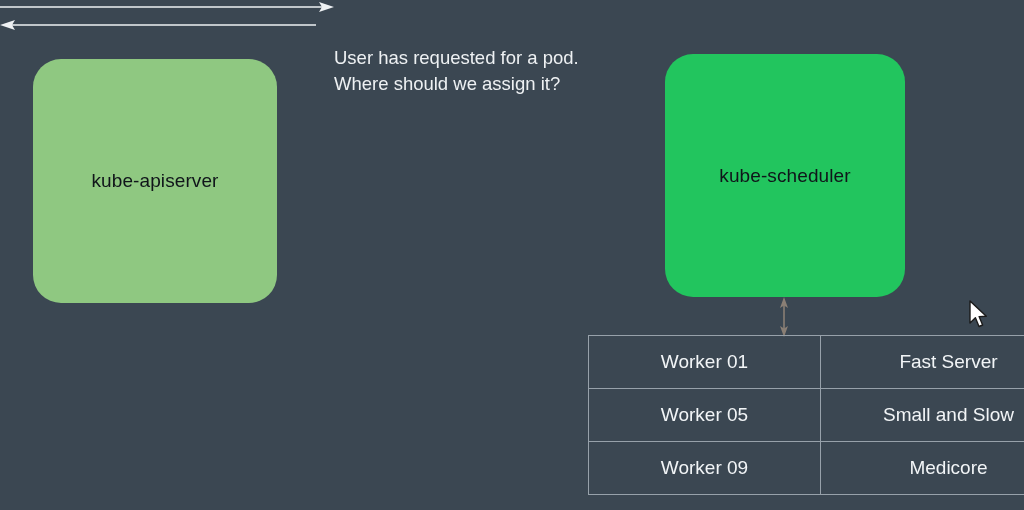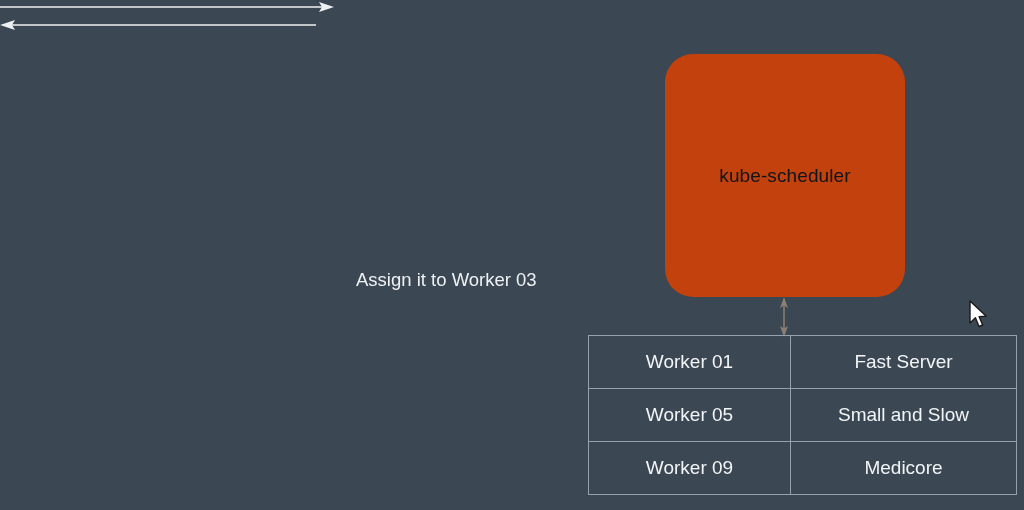--- a/index.html
+++ b/index.html
@@ -35,21 +35,21 @@
     top: 59px;
     width: 244px;
     height: 244px;
     background: #8fc881;
   }
   #node-scheduler {
     left: 665px;
     top: 54px;
     width: 240px;
     height: 243px;
-    background: #c2410c;
+    background: #22c55e;
   }
 
   #arrow-request { left: 306px; top: 116px; width: 334px; }
   #arrow-assign  { left: 314px; top: 212px; width: 316px; }
 
   
   .caption {
     position: absolute;
     color: #eef1f3;
     font-size: 18.5px;
@@ -85,21 +85,21 @@
     width: 418px;
     border-collapse: collapse;
     table-layout: fixed;
   }
   #worker-table td {
     border: 1px solid #97a1aa;
     color: #f2f5f7;
     font-size: 19px;
     text-align: center;
     height: 52px;
-    padding: 0 2px;
+    padding: 0 17px;
     vertical-align: middle;
   }
   #worker-table td.col-name { width: 197px; }
   #worker-table td.col-desc { width: 221px; }
 
   
   #mouse-cursor {
     position: absolute;
     left: 968px;
     top: 300px;
@@ -107,41 +107,45 @@
     height: 32px;
     pointer-events: none;
   }
   #mouse-cursor svg { display: block; overflow: visible; }
 </style>
 </head>
 <body>
 
 <div id="canvas">
 
+  <div id="node-apiserver" class="node">
+    <span>kube-apiserver</span>
+  </div>
 
   <div id="node-scheduler" class="node">
     <span>kube-scheduler</span>
   </div>
 
+  <div id="caption-request" class="caption">User has requested for a pod.
+Where should we assign it?</div>
 
   <div id="arrow-request">
     <svg width="334" height="14" viewBox="0 0 334 14" aria-hidden="true">
       <line x1="0" y1="7" x2="326" y2="7" stroke="#eef1f3" stroke-width="1.6"></line>
       <polygon points="334,7 319,2 322,7 319,12" fill="#eef1f3"></polygon>
     </svg>
   </div>
 
   <div id="arrow-assign">
     <svg width="316" height="14" viewBox="0 0 316 14" aria-hidden="true">
       <line x1="316" y1="7" x2="8" y2="7" stroke="#eef1f3" stroke-width="1.6"></line>
       <polygon points="0,7 15,2 12,7 15,12" fill="#eef1f3"></polygon>
     </svg>
   </div>
 
-  <div id="caption-assign" class="caption">Assign it to Worker 03</div>
 
   <div id="arrow-scheduler-table">
     <svg width="16" height="40" viewBox="0 0 16 40" aria-hidden="true">
       <line x1="8" y1="4" x2="8" y2="36" stroke="#8a7f75" stroke-width="1.6"></line>
       <polygon points="8,0 4,11 8,8.5 12,11" fill="#8a7f75"></polygon>
       <polygon points="8,40 4,29 8,31.5 12,29" fill="#8a7f75"></polygon>
     </svg>
   </div>
 
   <table id="worker-table">

